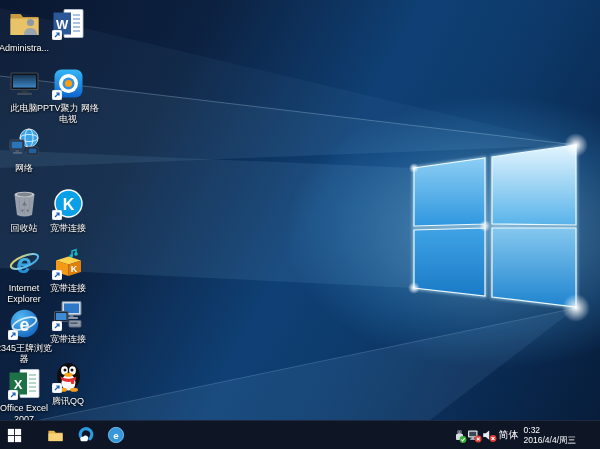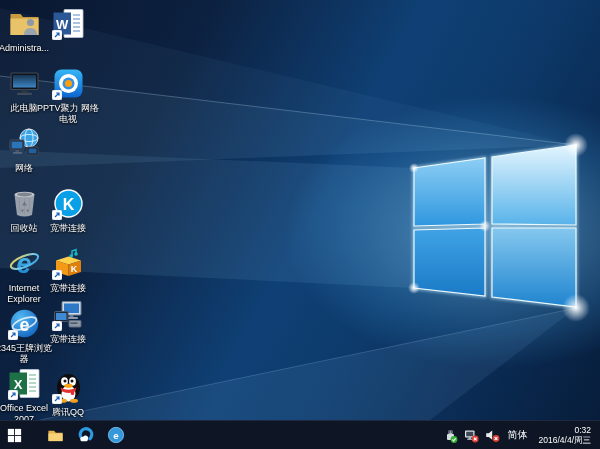--- a/index.html
+++ b/index.html
@@ -15,24 +15,24 @@
   .dicon{position:absolute;width:64px;text-align:center;cursor:default;}
   .dicon .art{position:relative;width:33px;height:33px;margin:0 auto;}
   .dicon .lbl{margin-top:3px;font-size:9px;line-height:11px;color:#fff;
     text-shadow:0 1px 2px rgba(0,0,0,.9),0 0 3px rgba(0,0,0,.65);word-break:break-word;}
   .sc{position:absolute;left:0;bottom:0;width:10px;height:10px;}
   
   #taskbar{position:absolute;left:0;bottom:0;width:600px;height:29px;
     background:#0e1626;border-top:1px solid rgba(130,170,220,.14);box-sizing:border-box;
     display:flex;align-items:center;}
   .tbtn{width:29px;height:28px;display:flex;align-items:center;justify-content:center;}
-  #tray{position:absolute;right:0;top:0;height:28px;display:flex;align-items:center;gap:6px;padding-right:6px;}
+  #tray{position:absolute;right:0;top:0;height:28px;display:flex;align-items:center;padding-right:21px;}
   .trayic{width:15px;height:15px;display:flex;align-items:center;justify-content:center;}
   #ime{color:#fff;font-size:10px;padding:0 2px;}
-  #clock{color:#fff;font-size:8.5px;line-height:10.5px;text-align:right;padding:0 3px;}
+  #clock{color:#fff;font-size:8.5px;line-height:10.5px;text-align:left;padding:0 3px;}
 </style>
 </head>
 <body>
 
 <div id="screen">
   <div id="desktop">
     <svg id="wallsvg" width="600" height="420" viewBox="0 0 600 420">
       <defs>
         <linearGradient id="gTL" x1="0" y1="0" x2="0" y2="1">
             <stop offset="0" stop-color="#8ccef4"></stop>
@@ -276,21 +276,21 @@
             </g>
         <rect x="1.5" y="5.5" width="17.5" height="22" fill="#1e7145"></rect>
         <text x="10.2" y="22" font-size="13" font-weight="bold" fill="#fff" text-anchor="middle">X</text>
           </svg>
         <svg class="sc" viewBox="0 0 10 10">
             <rect width="10" height="10" rx="2" fill="#fff" stroke="#b9c6d6" stroke-width=".5"></rect>
             <path d="M3 7L7 3M4.2 3H7v2.8" stroke="#1e62b8" stroke-width="1.2" fill="none"></path>
           </svg></div>
       <div class="lbl">Office Excel 2007</div>
     </div>
-    <div class="dicon" style="left:36px;top:371px">
+    <div class="dicon" style="left:36px;top:360px">
       <div class="art"><svg viewBox="0 0 33 33" width="33" height="33">
         <ellipse cx="16.5" cy="16.5" rx="11.5" ry="13.5" fill="#0d0d0f"></ellipse>
         <ellipse cx="16.5" cy="22.5" rx="7" ry="8" fill="#fbfbfb"></ellipse>
         <ellipse cx="12.5" cy="10.5" rx="3.4" ry="4.2" fill="#fff"></ellipse>
             <ellipse cx="20.5" cy="10.5" rx="3.4" ry="4.2" fill="#fff"></ellipse>
         <circle cx="13" cy="10" r="1.5" fill="#111"></circle>
             <circle cx="20" cy="10" r="1.5" fill="#111"></circle>
         <ellipse cx="16.5" cy="14.7" rx="4.2" ry="2" fill="#fca311"></ellipse>
         <path d="M8.5 16.5q8 4.5 16 0l-1.2 3.8q-6.8 3.4-13.6 0z" fill="#e03131"></path>
         <rect x="18.8" y="18.5" width="3.4" height="5.5" rx="1.6" fill="#e03131"></rect>

